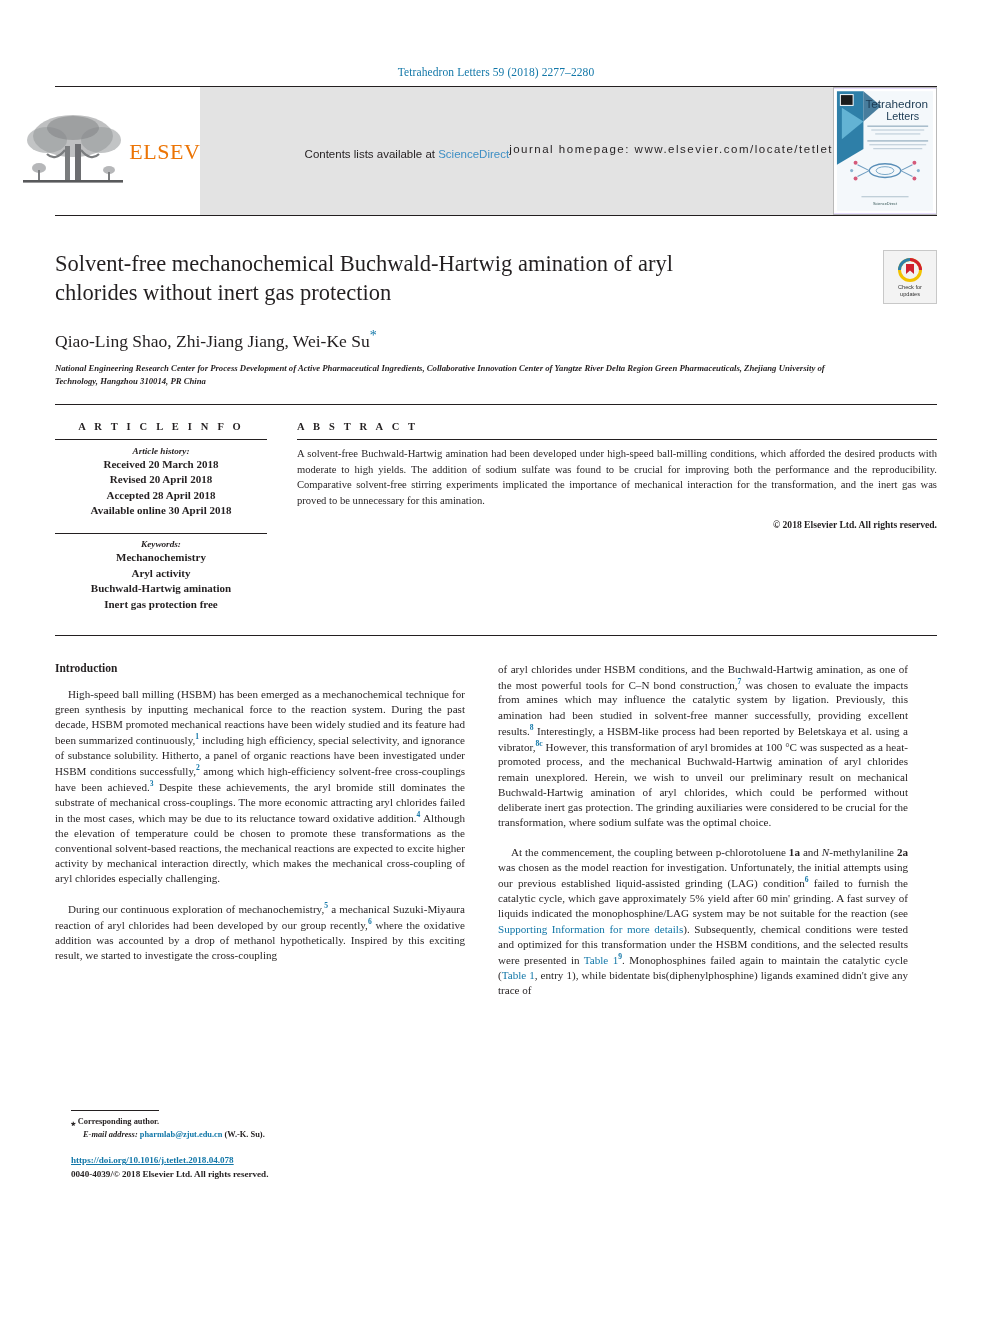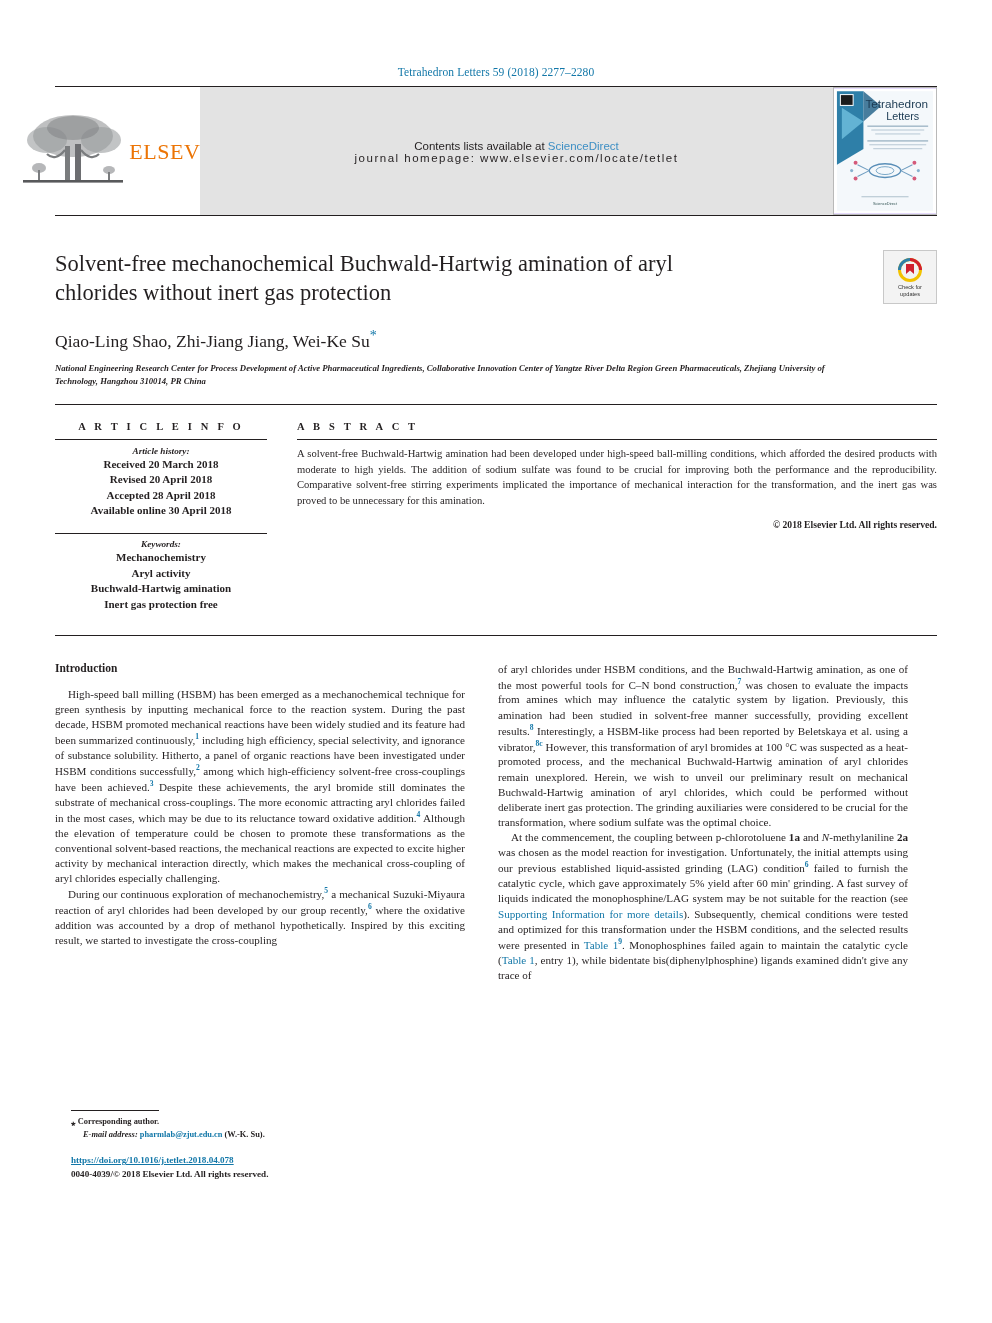--- a/index.html
+++ b/index.html
@@ -46,22 +46,22 @@
     font-family:"Liberation Serif", serif;
     font-size:22px;
     letter-spacing:.6px;
     color:#ec7404;
     line-height:1;
     margin-top:-2px;
   }
   .journal-band {
     flex:1 1 auto;
     background:#e3e3e3;
-    display:flex; flex-direction:column;
-    align-items:center; justify-content:center;
+    display:flex; flex-direction:row;
+    align-items:center; justify-content:flex-end;
     position:relative;
   }
   .contents-line {
     font-family:"Liberation Sans", sans-serif;
     font-size:11.5px;
     color:#231f20;
     margin-top:6px;
   }
   .contents-line .sd { color:#3e8fc4; }
   .journal-title {
@@ -221,21 +221,21 @@
   p.para {
     font-family:"Liberation Serif", serif;
     font-size:11.1px;
     line-height:1.365;
     text-align:justify;
     margin:0;
     text-indent:13px;
     color:#231f20;
     hyphens:auto;
   }
-  p.para + p.para { margin-top:0; }
+  p.para + p.para { margin-top:15px; }
   sup.ref { color:#1277a8; font-weight:bold; font-size:7.6px; }
   a.ilink { color:#1277a8; text-decoration:none; }
 
   
   .footnote {
     position:absolute;
     left:16px; bottom:0; width:410px;
   }
   .fn-rule { border-top:1px solid #231f20; width:88px; margin-bottom:5px; }
   .fn-line {

